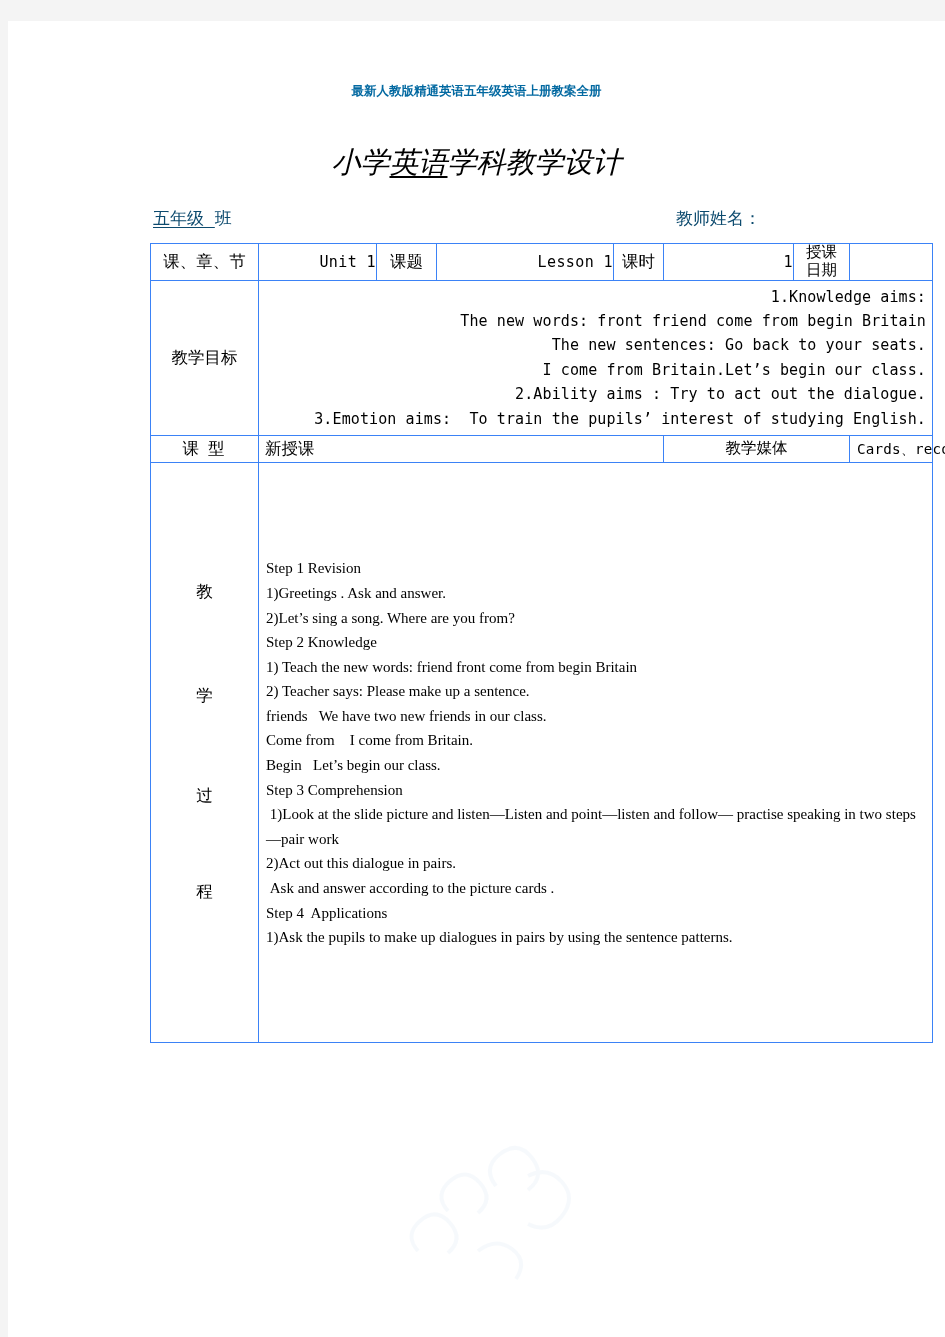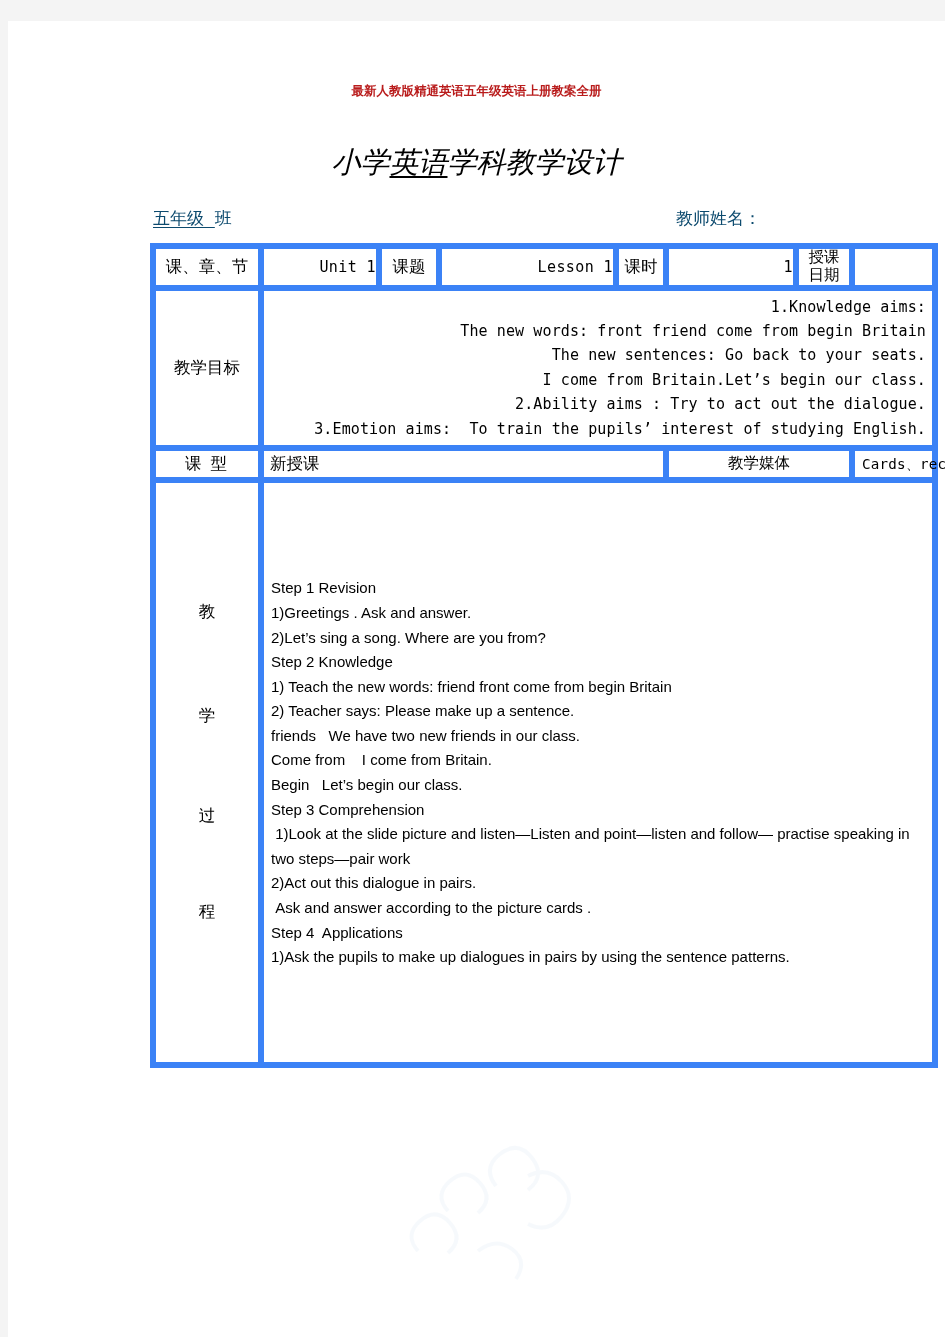--- a/index.html
+++ b/index.html
@@ -26,21 +26,21 @@
   
   .doc-header {
     position: absolute;
     left: 0;
     top: 62px;
     width: 937px;
     text-align: center;
     font-family: "DejaVu Sans", sans-serif;
     font-size: 12.5px;
     font-weight: bold;
-    color: #b91c1c;
+    color: #0369a1;
     letter-spacing: 0px;
   }
 
   
   .doc-title {
     position: absolute;
     left: 0;
     top: 122px;
     width: 937px;
     text-align: center;
@@ -74,21 +74,21 @@
   
   table.plan {
     position: absolute;
     left: 142px;
     top: 222px;
     width: 782px;
     border-collapse: collapse;
     table-layout: fixed;
   }
   table.plan td {
-    border: 6px solid #3b82f6;
+    border: 1px solid #3b82f6;
     padding: 0;
     vertical-align: middle;
     color: #000;
   }
   .cn {
     font-family: "DejaVu Serif", serif;
     font-size: 16.5px;
     text-align: center;
     line-height: 1.25;
   }
@@ -118,21 +118,21 @@
     font-family: "DejaVu Sans Mono", "Liberation Mono", monospace;
     font-size: 15px;
     line-height: 24.4px;
     text-align: right;
     padding: 4px 6px 4px 7px !important;
     white-space: pre-wrap;
     letter-spacing: 0.1px;
     vertical-align: top;
   }
   .block-proc {
-    font-family: Liberation Sans, sans-serif;
+    font-family: Liberation Serif, serif;
     font-size: 15px;
     line-height: 24.6px;
     text-align: left;
     padding: 5px 4px 4px 7px !important;
     white-space: pre-wrap;
     letter-spacing: 0px;
     vertical-align: top;
     height: 570px;
   }
   

